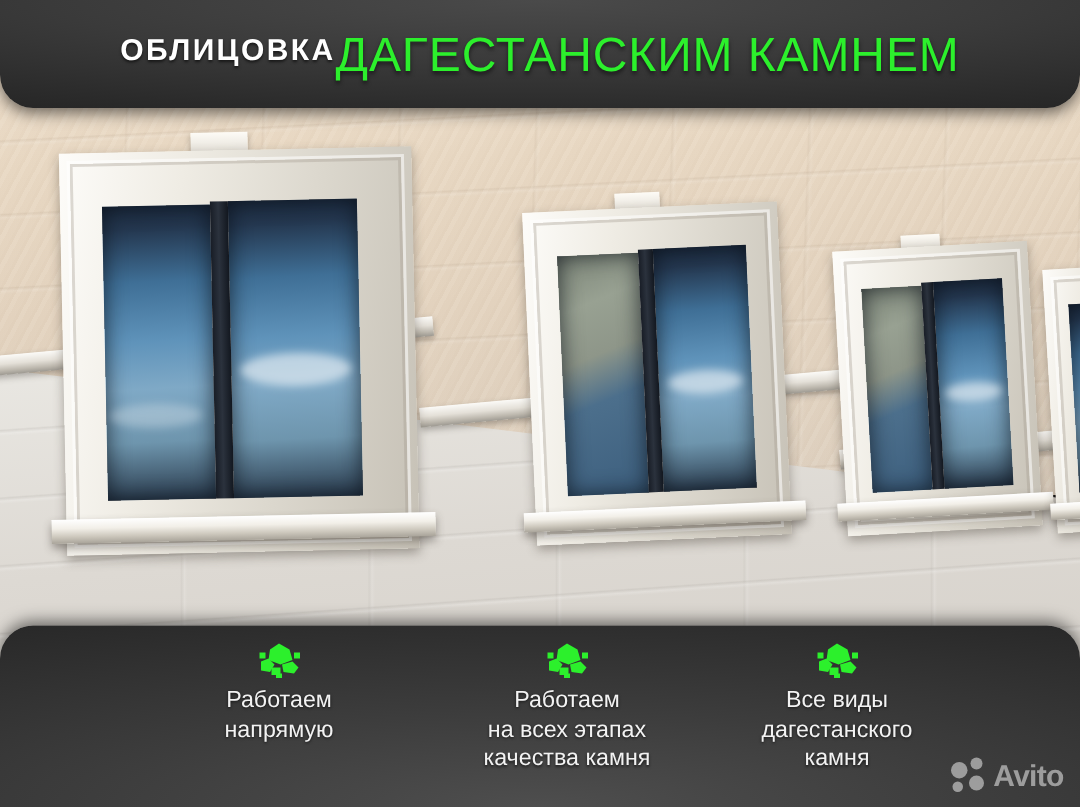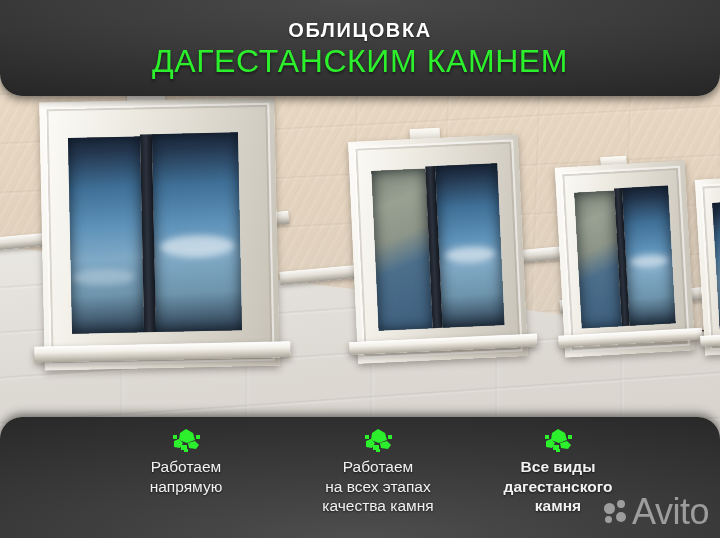--- a/index.html
+++ b/index.html
@@ -76,26 +76,26 @@
     background:linear-gradient(180deg,#fdfbf6,#e3dfd6 55%,#c3beb3);
     box-shadow:0 2px 4px rgba(70,62,52,.4);
   }
   
   .win .glass.tint{
     background:linear-gradient(160deg,#7d8679 0%,#98a192 22%,#8e9689 42%,#4c6f8c 60%,#3d5f7e 100%);
   }
 
   
   .header-panel{
-    position:absolute;left:0;top:0;width:720px;height:96px;
+    position:absolute;left:0;top:0;width:720px;height:72px;
     border-radius:0 0 22px 22px;
     background:
       radial-gradient(120% 150% at 50% 0%, #4a4a4a 0%, #3a3a3a 38%, #2b2b2b 68%, #1c1c1c 100%);
     box-shadow:0 3px 10px rgba(0,0,0,.55);
-    display:flex;flex-direction:column;align-items:center;justify-content:center;
+    display:flex;align-items:center;justify-content:center;
   }
   .h-line1{
     color:#fff;font-weight:bold;font-size:20px;letter-spacing:1.6px;
     line-height:1;margin-bottom:5px;
     text-shadow:0 1px 2px rgba(0,0,0,.6);
   }
   .h-line2{
     color:#2cf02c;font-weight:normal;font-size:32px;letter-spacing:.6px;
     line-height:1;
     text-shadow:0 2px 3px rgba(0,0,0,.55);
@@ -120,21 +120,21 @@
   .stone-icon{width:30px;height:26px;display:block;margin-bottom:4px;}
 
   
   .avito{position:absolute;right:11px;bottom:8px;display:flex;align-items:center;gap:3px;opacity:.62;}
   .avito .dots{position:relative;width:25px;height:25px;}
   .avito .dots i{position:absolute;border-radius:50%;background:#d8d8d8;display:block;}
   .avito .d1{width:11px;height:11px;left:0;top:3px;}
   .avito .d2{width:8px;height:8px;left:13px;top:0px;}
   .avito .d3{width:7px;height:7px;left:1px;top:16px;}
   .avito .d4{width:10px;height:10px;left:12px;top:12px;}
-  .avito .wordmark{color:#d9d9d9;font-size:36px;font-weight:normal;line-height:1;letter-spacing:-.5px;}
+  .avito .wordmark{color:#d9d9d9;font-size:20px;font-weight:bold;line-height:1;letter-spacing:-.5px;}
 </style>
 </head>
 <body>
 
 <div id="ad">
 
   <div class="photo">
 
     <div class="wall-upper"></div>
     <div class="seams-u"></div>
@@ -219,21 +219,21 @@
           <rect x="2" y="8" width="4" height="4"></rect>
           <rect x="25" y="8" width="4" height="4"></rect>
           <rect x="13" y="22" width="4" height="3"></rect>
         </g>
       </svg>
       <div class="cap">Работаем</div>
       <div class="cap">на всех этапах</div>
       <div class="cap">качества камня</div>
     </div>
 
-    <div class="feature" style="left:482px;width:152px;font-weight:bold;">
+    <div class="feature" style="left:482px;width:152px;">
       <svg class="stone-icon" viewBox="0 0 30 26">
         <g fill="#2cf02c">
           <path d="M9 6 L15 2 L22 6 L24 13 L16 16 L8 13 Z"></path>
           <path d="M3 14 L8 12 L12 16 L9 21 L3 20 Z"></path>
           <path d="M17 16 L24 14 L28 18 L25 22 L18 21 Z"></path>
           <rect x="10" y="18" width="6" height="5"></rect>
           <rect x="2" y="8" width="4" height="4"></rect>
           <rect x="25" y="8" width="4" height="4"></rect>
           <rect x="13" y="22" width="4" height="3"></rect>
         </g>

